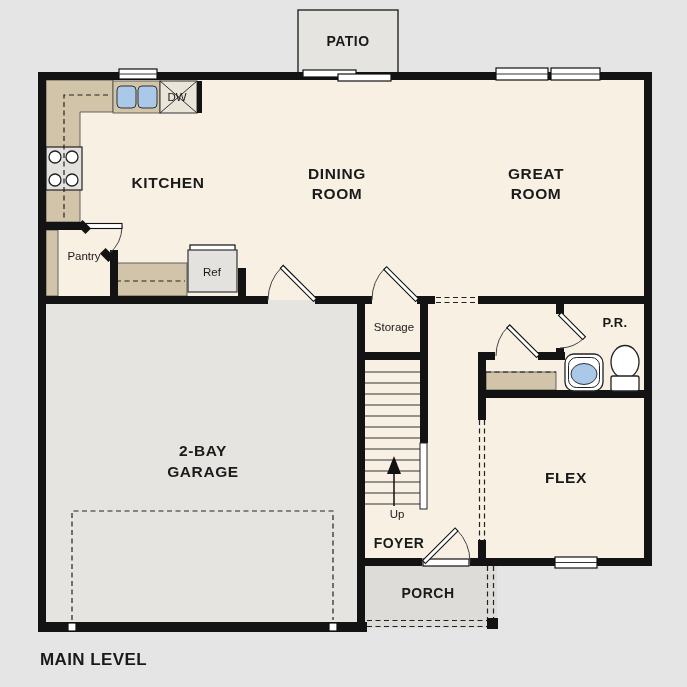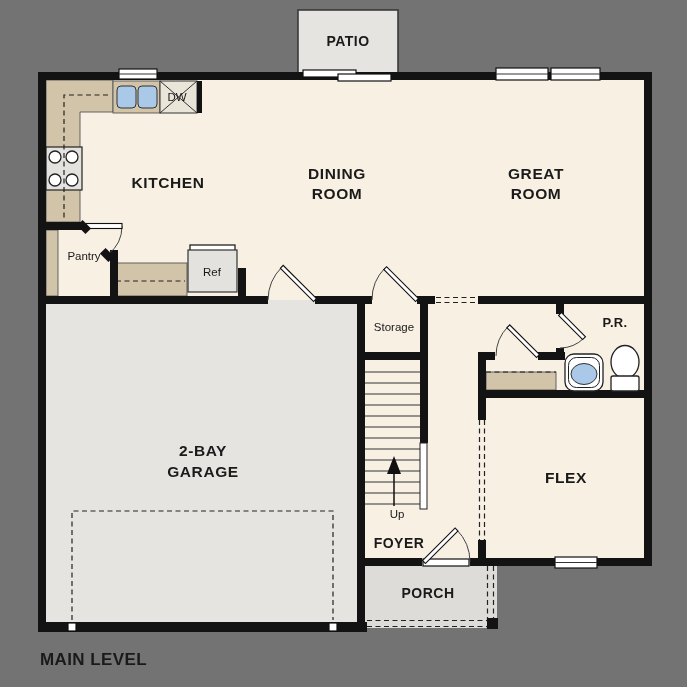--- a/index.html
+++ b/index.html
@@ -1,16 +1,16 @@
 <!DOCTYPE html>
 <html><head>
 <meta charset="utf-8">
 <style>
   html,body{margin:0;padding:0;background:#ffffff;}
-  .stage{width:687px;height:687px;background:#737373;position:relative;overflow:hidden;}
+  .stage{width:687px;height:687px;background:#e5e5e5;position:relative;overflow:hidden;}
   svg{display:block;}
   text{font-family:"Liberation Sans","DejaVu Sans",sans-serif;fill:#1a1a1a;}
   .lbl-big{font-size:15.5px;font-weight:bold;letter-spacing:.6px;text-anchor:middle;}
   .lbl-med{font-size:14px;font-weight:bold;letter-spacing:.5px;text-anchor:middle;}
   .lbl-pr{font-size:13px;font-weight:bold;letter-spacing:.3px;text-anchor:middle;}
   .lbl-small{font-size:11.5px;text-anchor:middle;}
   .lbl-title{font-size:17px;font-weight:bold;letter-spacing:.4px;text-anchor:start;}
   .thin{stroke:#333;stroke-width:1;fill:none;}
   .dash{stroke:#222;stroke-width:1.2;fill:none;stroke-dasharray:5 3.5;}
   .win{fill:#ffffff;stroke:#111;stroke-width:1.2;}

